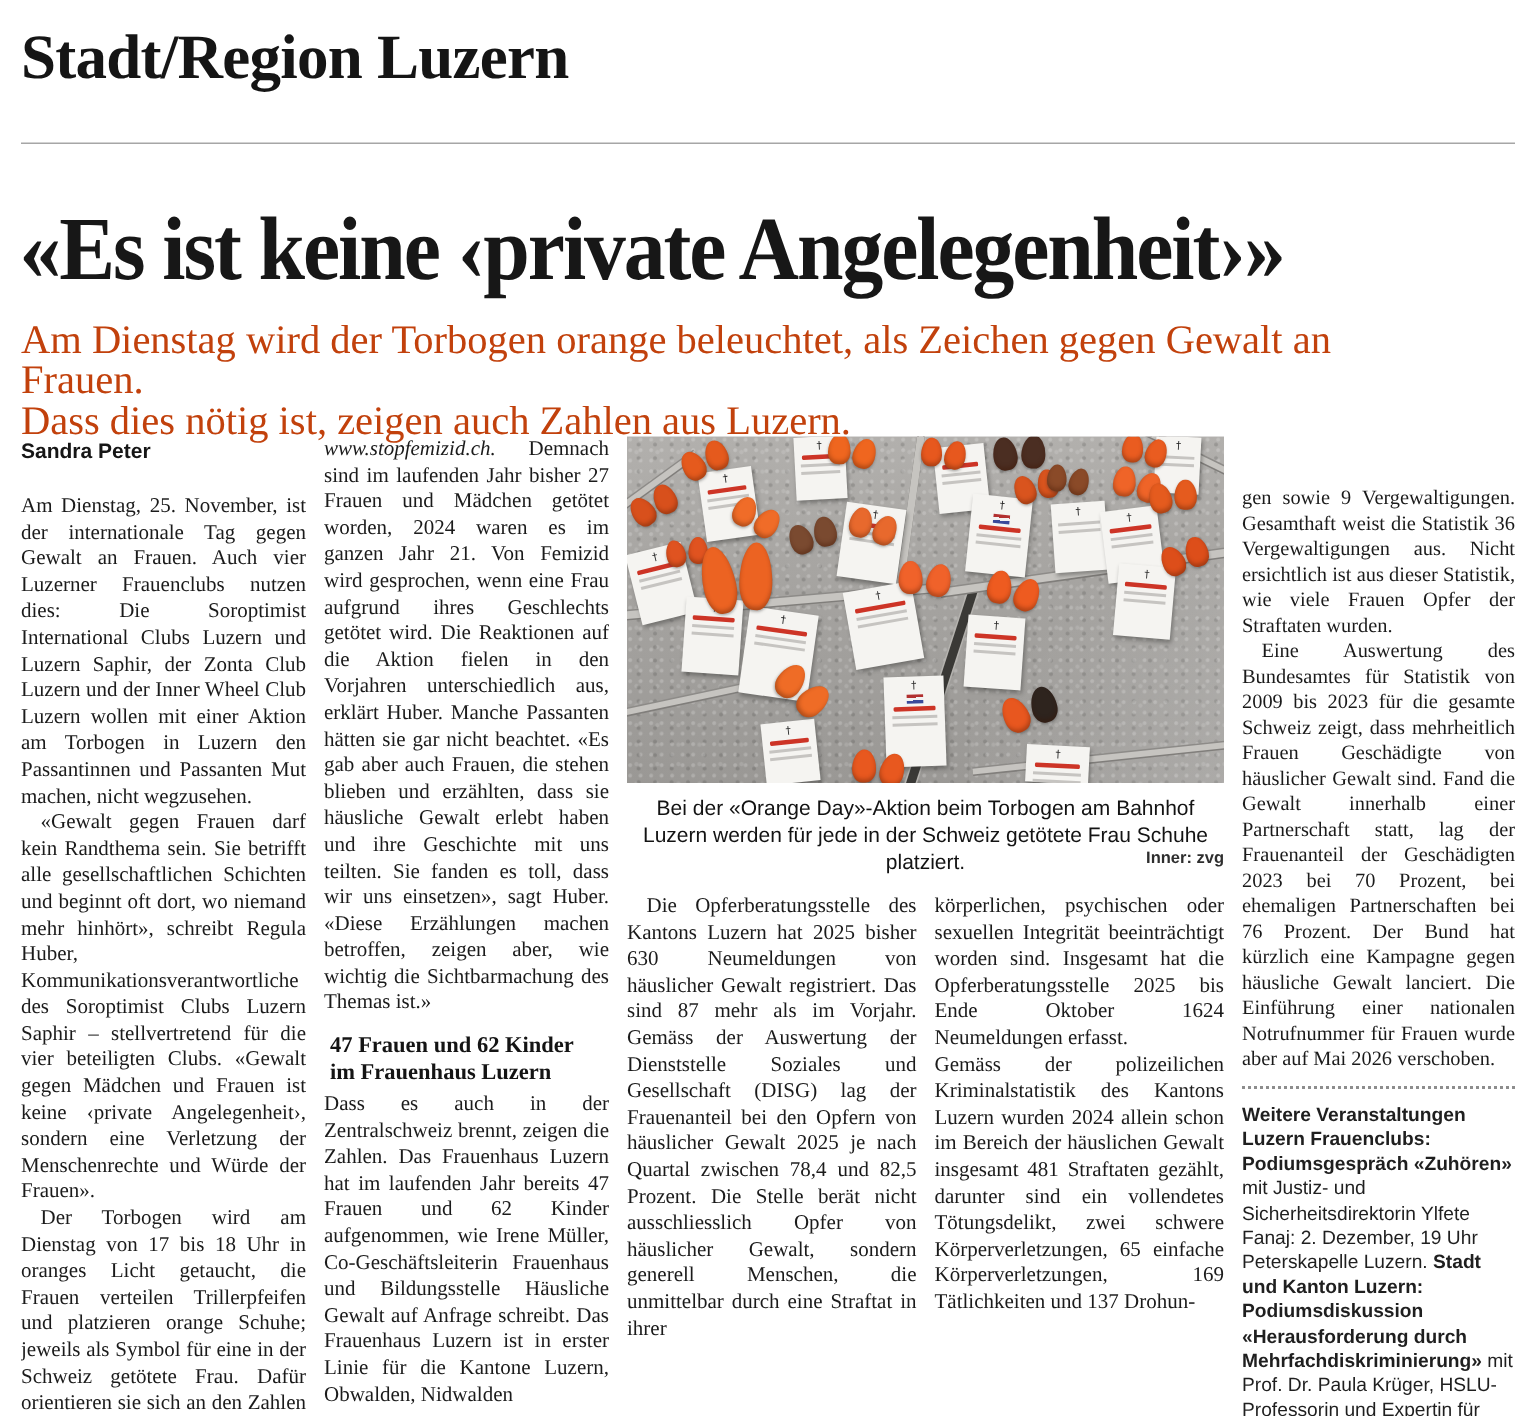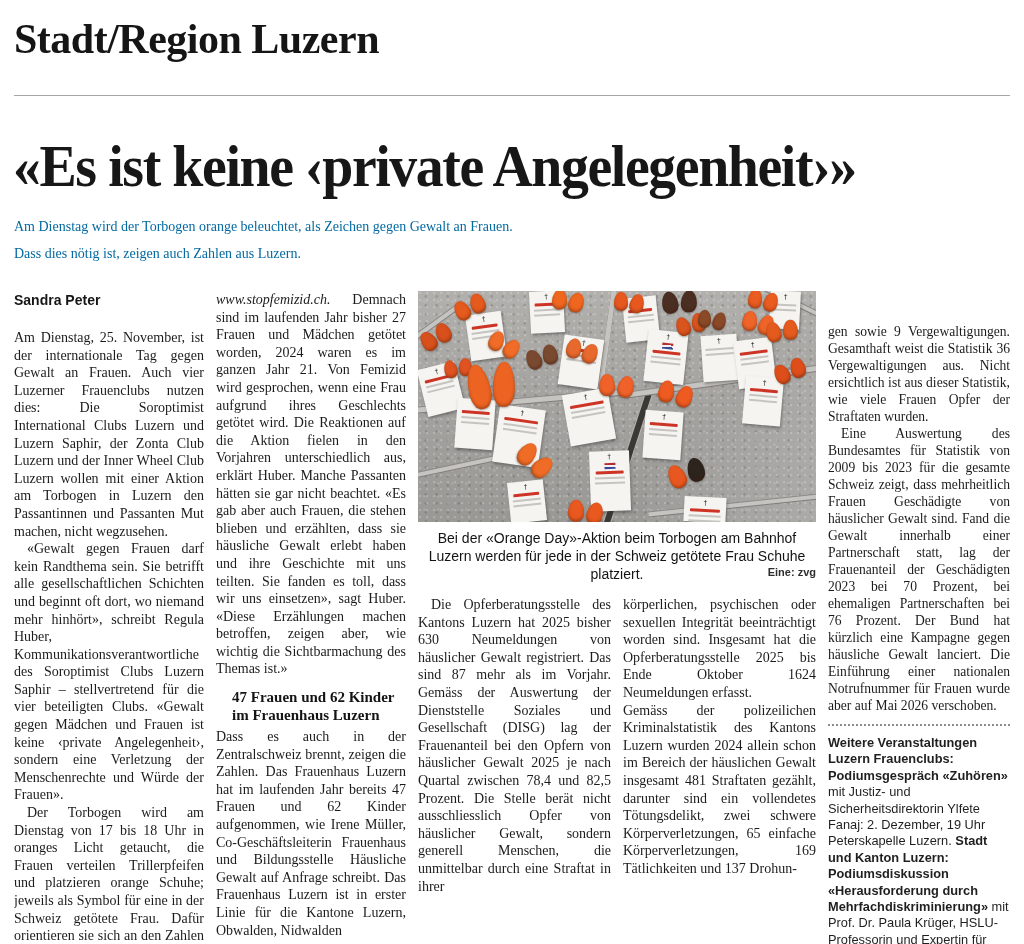--- a/index.html
+++ b/index.html
@@ -1,29 +1,29 @@
 <!DOCTYPE html>
 <html lang="de"><head>
 <meta charset="utf-8">
 <style>
   html,body{margin:0;padding:0;width:1024px;height:944px;overflow:hidden;background:#fff;}
   body{font-family:"Liberation Serif",serif;color:#1b1b1b;position:relative;}
   .section-title{position:absolute;top:16px;left:14px;font-size:42px;line-height:46px;font-weight:700;letter-spacing:-0.5px;color:#151515;white-space:nowrap;}
   .top-rule{position:absolute;top:95px;left:14px;width:996px;border-top:1px solid #a6a6a6;height:0;}
   .headline{position:absolute;top:134px;left:13px;font-size:60px;line-height:64px;font-weight:700;letter-spacing:-1.5px;color:#171717;white-space:nowrap;transform:scaleX(.93);transform-origin:left top;}
-  .subtitle{position:absolute;top:213px;left:14px;width:900px;font-size:14px;line-height:27px;color:#0369a1;}
+  .subtitle{position:absolute;top:213px;left:14px;width:900px;font-size:27px;line-height:27px;color:#c2410c;}
   .body-row{position:absolute;top:291px;left:14px;width:996px;height:653px;display:flex;gap:12px;overflow:hidden;}
   .col1,.col2{width:190px;flex:none;}
   .midcol{width:398px;flex:none;}
   .col5{width:182px;flex:none;margin-top:32px;}
   .byline{font-family:"Liberation Sans",sans-serif;font-weight:700;font-size:14px;line-height:15px;margin:2px 0 21px 0;color:#161616;}
   .bp{font-size:14px;line-height:17.6px;text-align:justify;margin:0;hyphens:auto;-webkit-hyphens:auto;}
   .bp.ind{text-indent:13px;}
   .it{font-style:italic;}
-  .h3s{font-size:15px;line-height:17.5px;font-weight:700;margin:11px 0 4px 16px;color:#141414;}
+  .h3s{font-size:15px;line-height:17.5px;font-weight:700;margin:11px 0 4px 4px;color:#141414;}
   .col5 .bp{font-size:13.6px;line-height:17px;}
   .dots{border-top:2px dotted #8d8d8d;margin:10px 0 9px 0;height:0;}
   .infobox{font-family:"Liberation Sans",sans-serif;font-size:12.8px;line-height:16.4px;color:#1f1f1f;margin:0;text-align:left;}
   .bd{font-weight:700;}
   
   .photo{position:relative;width:398px;height:231px;overflow:hidden;background-color:#a7a5a2;
     background-image:
       radial-gradient(circle at 30% 30%,rgba(255,255,255,.20) 1px,transparent 1.6px),
       radial-gradient(circle at 70% 60%,rgba(40,40,38,.18) 1px,transparent 1.6px),
       radial-gradient(circle at 45% 80%,rgba(255,255,255,.13) 1px,transparent 1.8px),
@@ -263,21 +263,21 @@
           <div class="shoe" style="left: 0px; background: rgb(221, 78, 26); transform: rotate(-6deg);"></div>
           <div class="shoe" style="left: 53%; background: rgb(221, 78, 26); transform: rotate(7deg);"></div>
         </div>
         <div class="pair" style="left: 150px; top: 210px; width: 35px; height: 22px; transform: rotate(8deg);">
           <div class="shoe" style="left: 0px; background: rgb(232, 88, 31); transform: rotate(-6deg);"></div>
           <div class="shoe" style="left: 53%; background: rgb(232, 88, 31); transform: rotate(7deg);"></div>
         </div>
       </div>
     <div class="caption">
       <span>Bei der «Orange Day»-Aktion beim Torbogen am Bahnhof Luzern werden für jede in der Schweiz getötete Frau Schuhe platziert.</span>
-      <span class="credit">Eine: zvg</span>
+      <span class="credit">Inner: zvg</span>
     </div>
     <div class="subcols">
       <div class="subcol">
           <p class="bp ind"><span>Die Opferberatungsstelle des Kantons Luzern hat 2025 bisher 630 Neumeldungen von häuslicher Gewalt registriert. Das sind 87 mehr als im Vorjahr. Gemäss der Auswertung der Dienststelle Soziales und Gesellschaft (DISG) lag der Frauenanteil bei den Opfern von häuslicher Gewalt 2025 je nach Quartal zwischen 78,4 und 82,5 Prozent. Die Stelle berät nicht ausschliesslich Opfer von häuslicher Gewalt, sondern generell Menschen, die unmittelbar durch eine Straftat in ihrer</span></p>
         </div>
       <div class="subcol">
           <p class="bp"><span>körperlichen, psychischen oder sexuellen Integrität beeinträchtigt worden sind. Insgesamt hat die Opferberatungsstelle 2025 bis Ende Oktober 1624 Neumeldungen erfasst.</span></p>
           <p class="bp"><span>Gemäss der polizeilichen Kriminalstatistik des Kantons Luzern wurden 2024 allein schon im Bereich der häuslichen Gewalt insgesamt 481 Straftaten gezählt, darunter sind ein vollendetes Tötungsdelikt, zwei schwere Körperverletzungen, 65 einfache Körperverletzungen, 169 Tätlichkeiten und 137 Drohun-</span></p>
         </div>
     </div>

